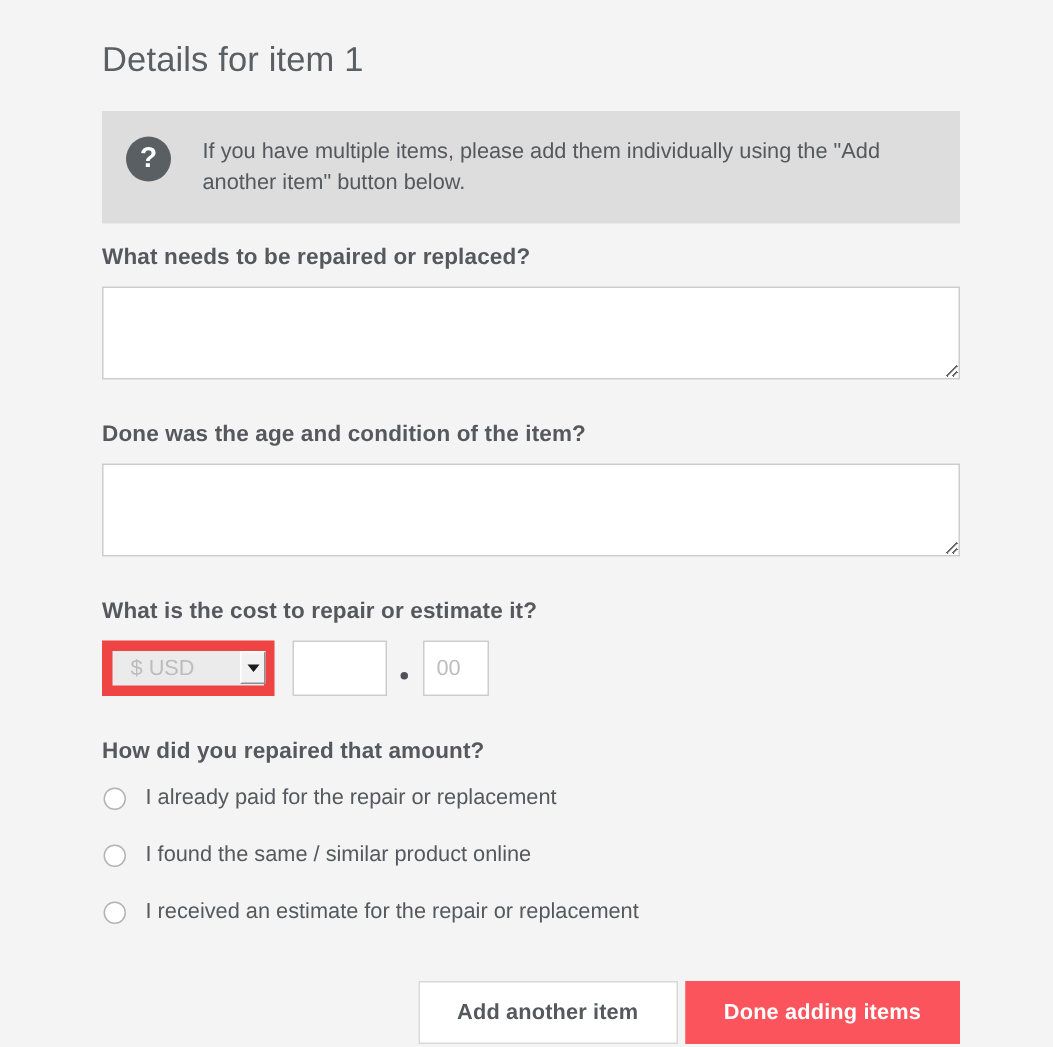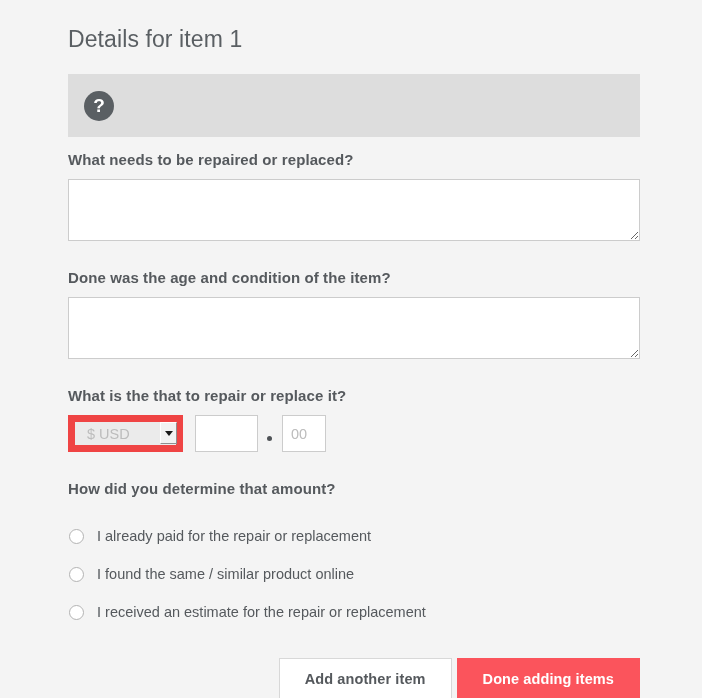--- a/index.html
+++ b/index.html
@@ -185,21 +185,21 @@
     border: 1px solid #cccccc;
     font-family: "Liberation Sans", sans-serif;
     font-size: 14.5px;
     color: #b91c1c;
     padding: 0 8px;
     outline: none;
   }
   .cents-input::placeholder { color: #bcbcbc; }
 
   
-  .radio-list { margin-top: 30px; }
+  .radio-list { margin-top: 14px; }
   .radio-row {
     display: flex;
     align-items: center;
     margin-bottom: 20px;
     cursor: pointer;
   }
   .radio-row:last-child { margin-bottom: 0; }
   .radio-mark {
     flex: 0 0 auto;
     width: 15px;
@@ -250,42 +250,43 @@
 </head>
 <body>
 
 <div id="page">
   <div class="form-wrap">
 
     <h1 class="page-title">Details for item 1</h1>
 
     <div class="info-banner">
       <div class="help-icon">?</div>
+      <div class="info-text">If you have multiple items, please add them individually using the "Add another item" button below.</div>
     </div>
 
     <div class="field-label first-label">What needs to be repaired or replaced?</div>
     <textarea class="ta" placeholder="" style=""></textarea>
 
     <div class="field-label">Done was the age and condition of the item?</div>
     <textarea class="ta" placeholder="" style=""></textarea>
 
-    <div class="field-label">What is the that to repair or replace it?</div>
+    <div class="field-label">What is the cost to repair or estimate it?</div>
     <div class="money-row">
       <div class="currency-select-wrap">
         <select class="currency-select">
           <option>$ USD</option>
         </select>
         <span class="select-arrow-btn"></span>
       </div>
       <input class="dollars-input" type="text" value="" style="">
       <span class="decimal-dot"></span>
       <input class="cents-input" type="text" placeholder="00" style="">
     </div>
 
-    <div class="field-label">How did you determine that amount?</div>
+    <div class="field-label">How did you repaired that amount?</div>
     <div class="radio-list">
       <label class="radio-row">
         <span class="radio-mark"></span>
         <span class="radio-label">I already paid for the repair or replacement</span>
       </label>
       <label class="radio-row">
         <span class="radio-mark"></span>
         <span class="radio-label">I found the same / similar product online</span>
       </label>
       <label class="radio-row">

